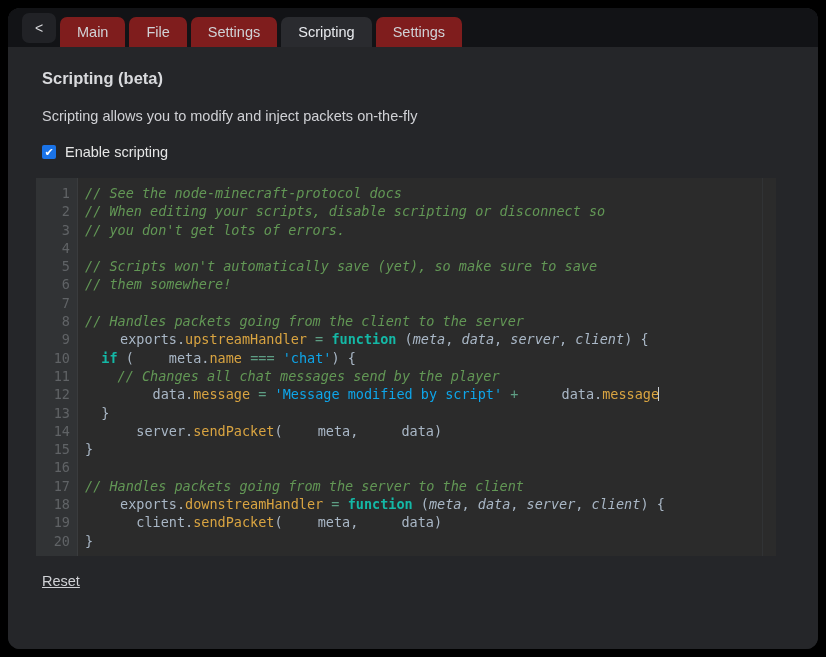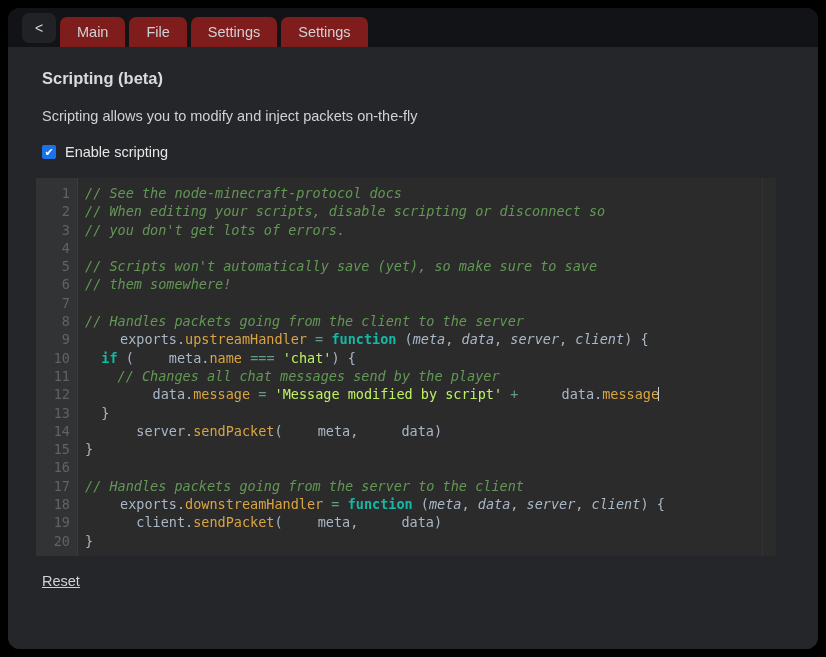--- a/index.html
+++ b/index.html
@@ -219,21 +219,21 @@
     border-left: 1px solid #313335;
   }
   .ln { display: block; height: 18.3px; }
   .cl { display: block; height: 18.3px; }
 
   .t-com  { color: #629755; font-style: italic; }
   .t-kw   { color: #14b8a6; font-weight: bold; }
   .t-prop { color: #d9a441; }
   .t-id   { color: #a9b7c6; margin-left: 35px; }
   .t-par  { color: #a9b7c6; font-style: italic; }
-  .t-str  { color: #bef264; }
+  .t-str  { color: #0ea5e9; }
   .t-op   { color: #5e9e84; }
   .t-pun  { color: #a9b7c6; }
   .caret {
     display: inline-block;
     width: 1px;
     height: 14px;
     background: #c8cdd3;
     vertical-align: -2px;
     margin-left: -1px;
   }
@@ -254,20 +254,21 @@
 <body>
 
 <div id="window">
 
 
   <div id="tabbar">
     <div class="backbtn">&lt;</div>
     <div class="tab">Main</div>
     <div class="tab">File</div>
     <div class="tab">Settings</div>
+    <div class="tab active">Scripting</div>
     <div class="tab">Settings</div>
   </div>
 
   <div id="content">
 
     <div id="page-title">Scripting (beta)</div>
     <div id="page-desc">Scripting allows you to modify and inject packets on-the-fly</div>
 
     <div id="enable-row">
       <div class="checkbox">✔</div>

